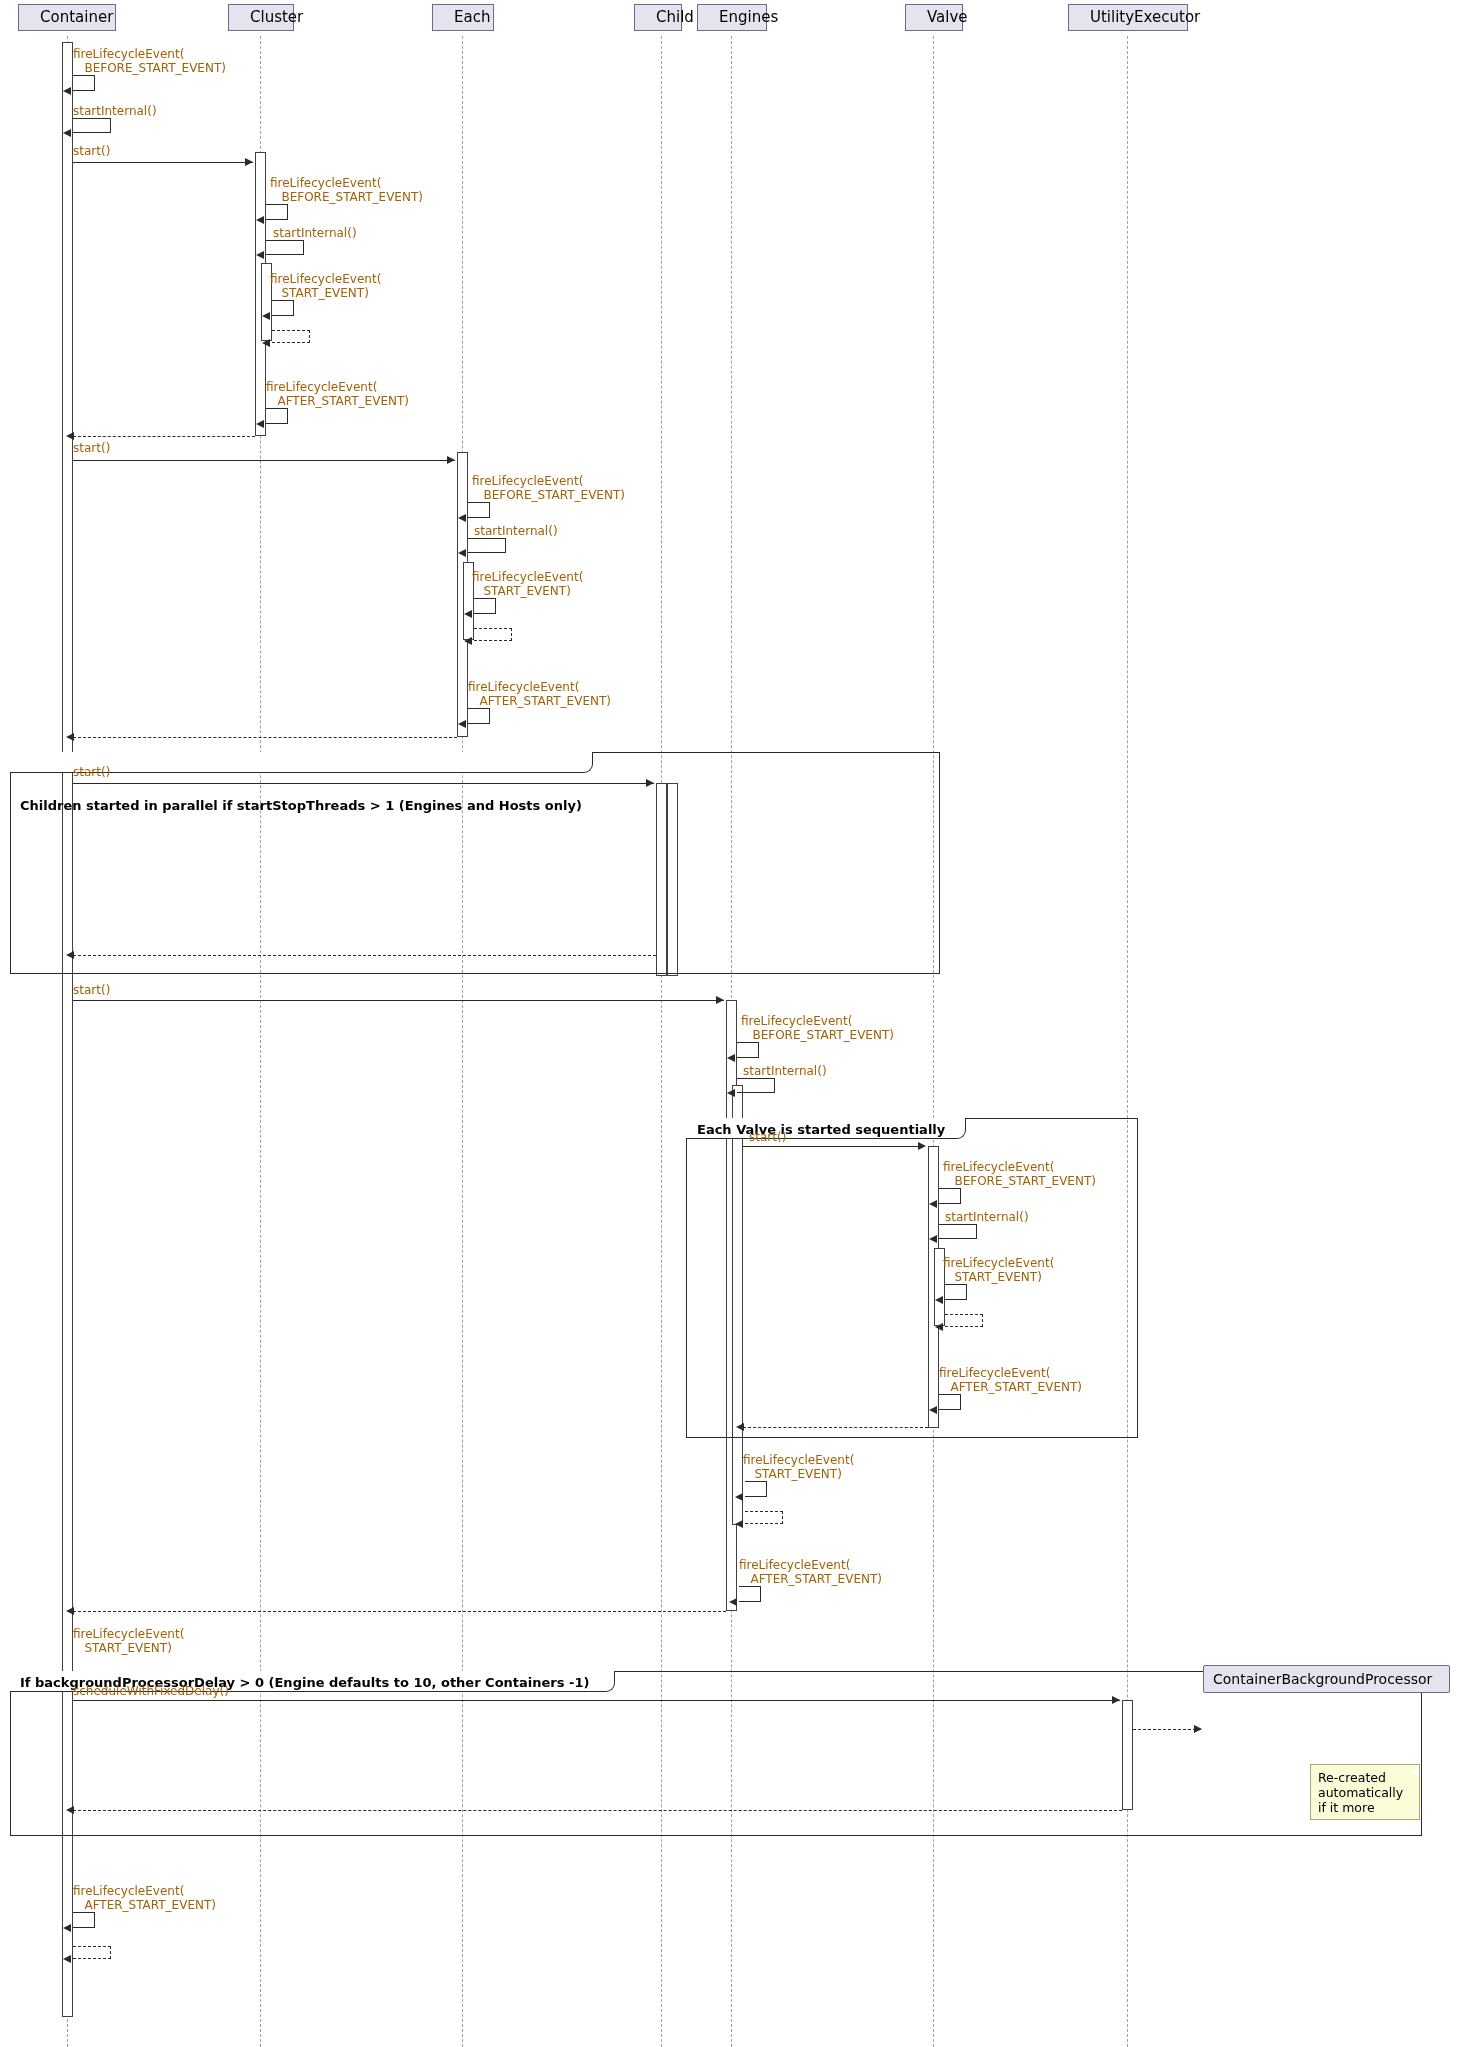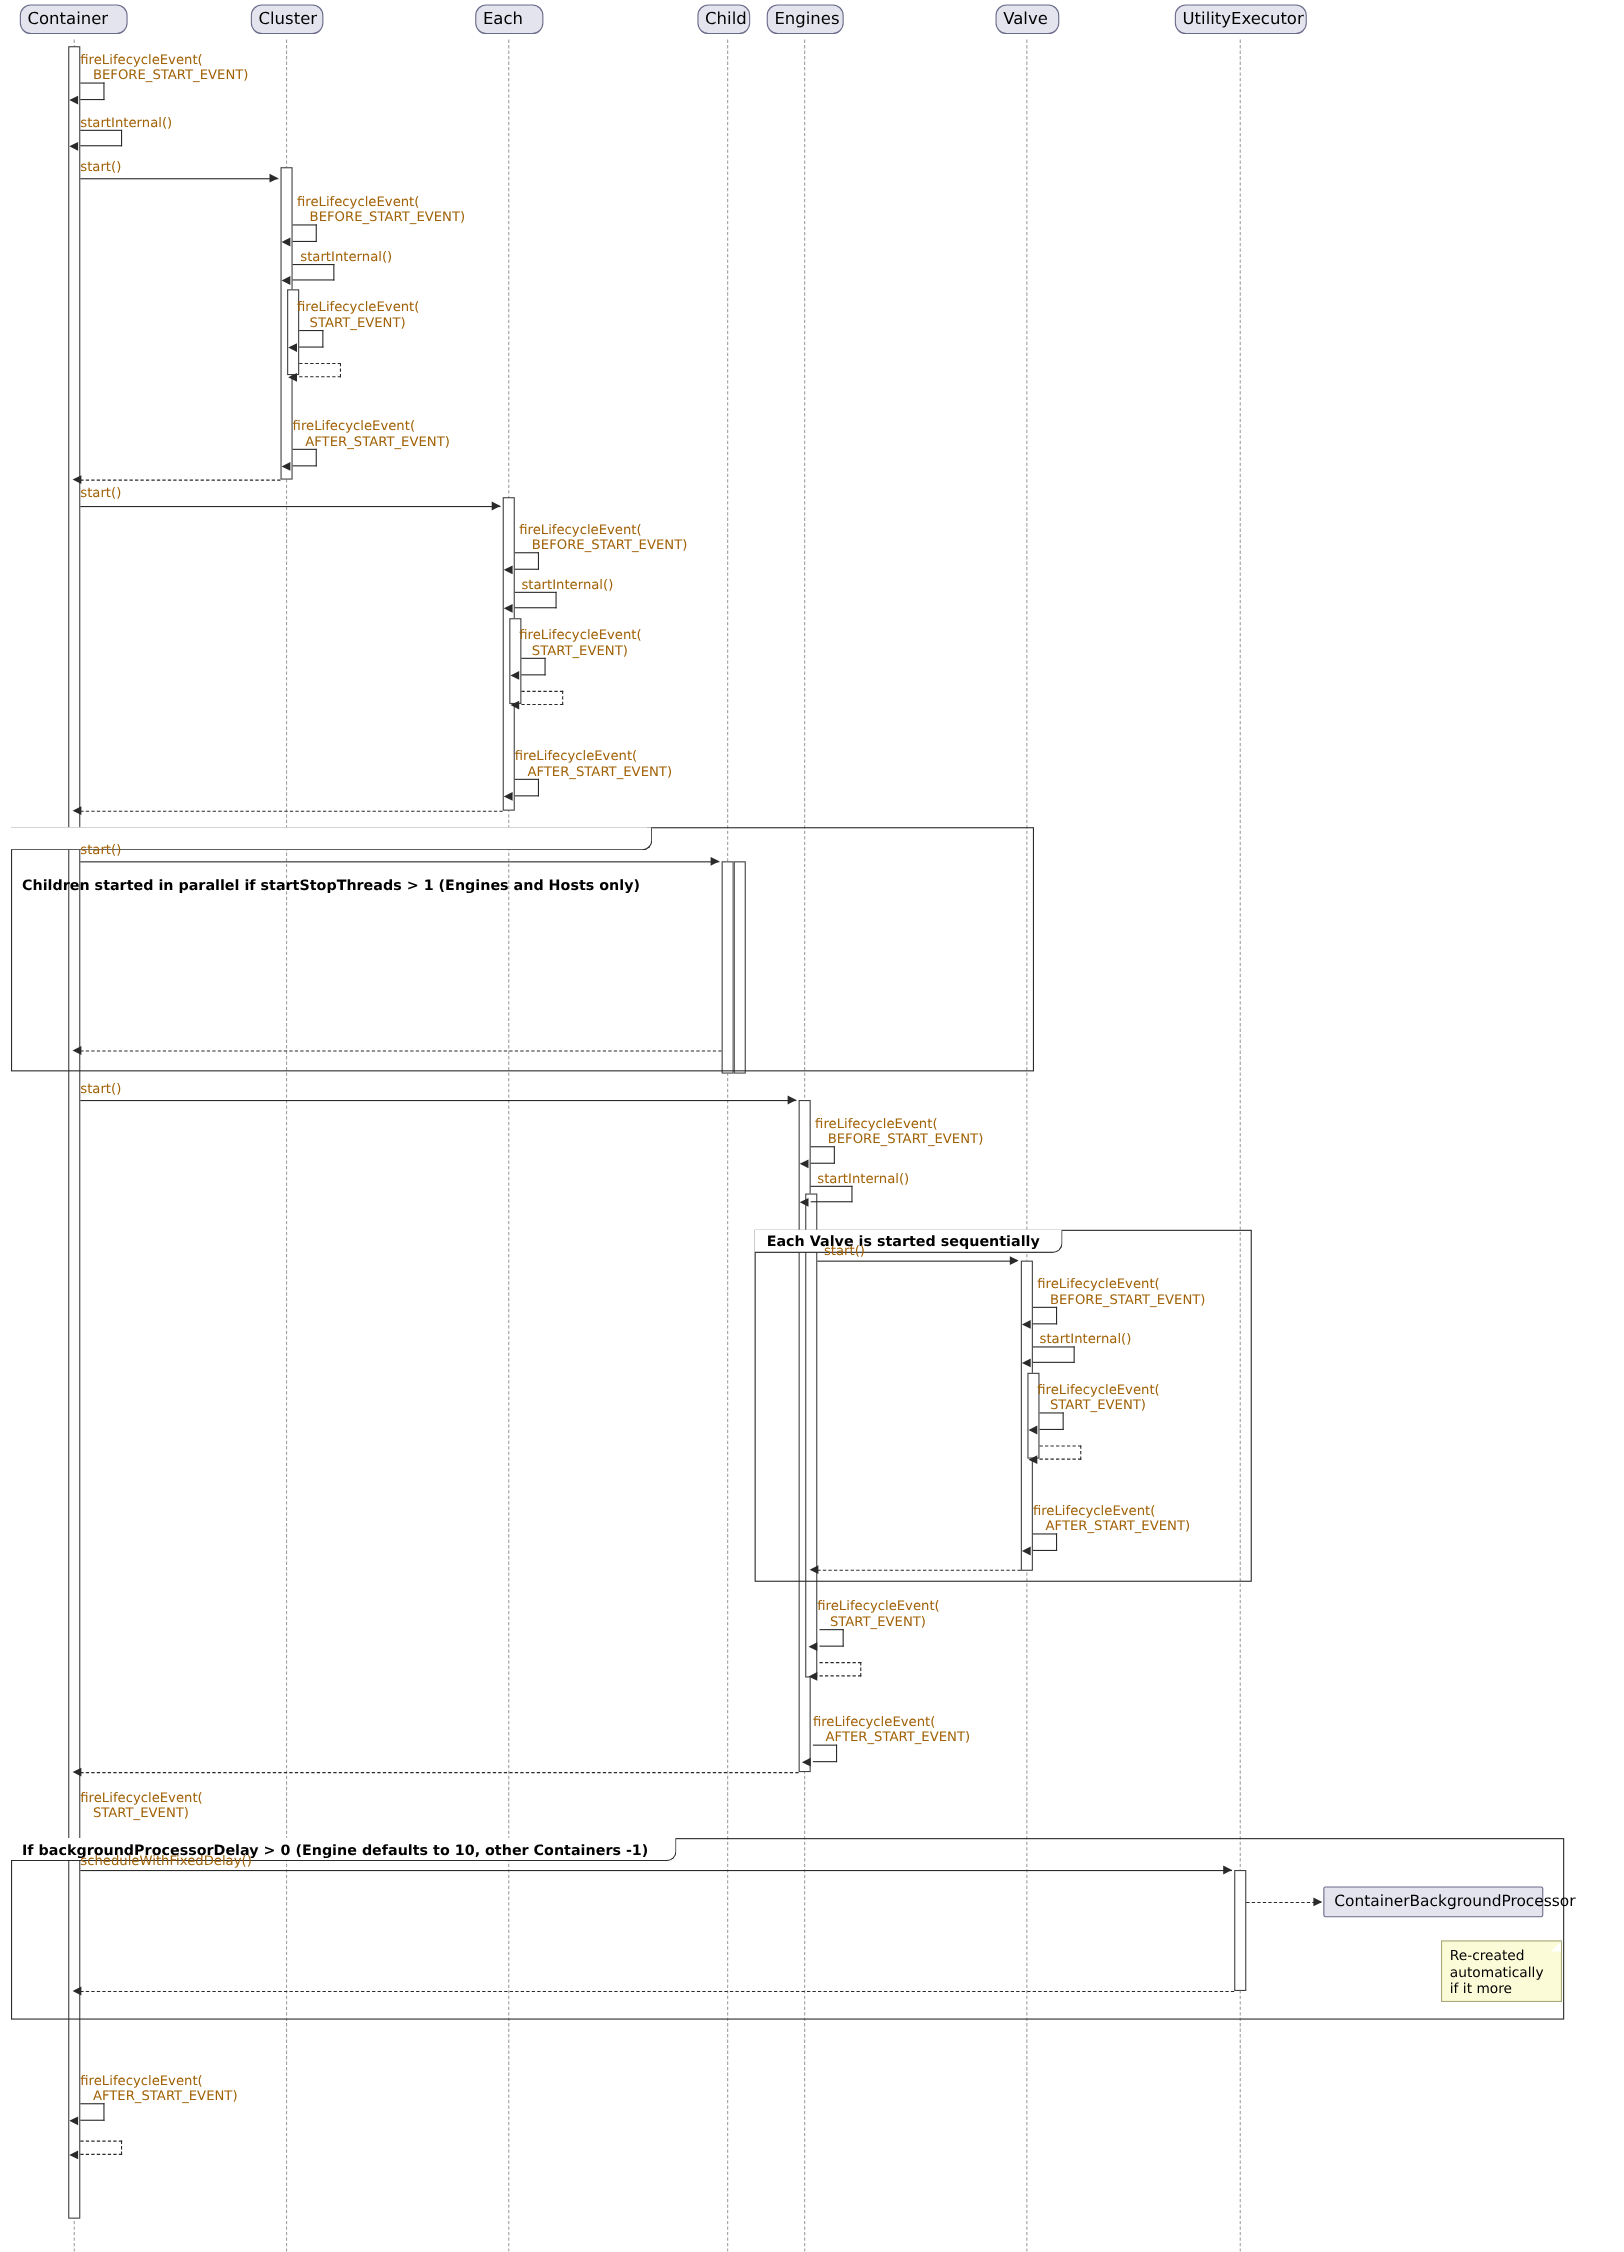--- a/index.html
+++ b/index.html
@@ -20,24 +20,24 @@
   .lifeline {
     position: absolute;
     width: 0;
     border-left: 1px dashed #a0a0a0;
     top: 36px;
   }
   .participant {
     position: absolute;
     background: #e4e4ee;
     border: 1px solid #6a6a8a;
-    border-radius: 10px;
+    border-radius: 0;
     font-size: 15px;
     color: #000;
-    padding: 4px 6px;
+    padding: 4px 21px;
     white-space: nowrap;
     line-height: 17px;
     box-sizing: border-box;
   }
   .actbar {
     position: absolute;
     background: #ffffff;
     border: 1px solid #404040;
     width: 11px;
     box-sizing: border-box;
@@ -320,21 +320,21 @@
   <div class="frame" style="left:10px; top:1671px; width:1412px; height:165px;"></div>
   <div class="frame-tab" style="left:10px; top:1671px; width:605px; height:21px;"></div>
   <div class="frame-label" style="left:20px; top:1675px;">If backgroundProcessorDelay &gt; 0 (Engine defaults to 10, other Containers -1)</div>
 
   <div class="msg-label" style="left:73px; top:1684px;">scheduleWithFixedDelay()</div>
   <div class="msg-line" style="left:73px; top:1700px; width:1047px;"></div>
   <div class="arrow-r" style="left:1112px; top:1696px;"></div>
 
   <div class="msg-line dashed" style="left:1133px; top:1729px; width:68px;"></div>
   <div class="arrow-r" style="left:1194px; top:1725px;"></div>
-  <div class="created-box" style="left:1203px; top:1715px; width:200px;">ContainerBackgroundProcessor</div>
+  <div class="created-box" style="left:1203px; top:1665px; width:247px;">ContainerBackgroundProcessor</div>
 
   <div class="note" style="left:1310px; top:1764px; width:110px; height:56px;">Re-created
 automatically
 if it more</div>
 
   <div class="msg-line dashed" style="left:73px; top:1810px; width:1049px;"></div>
   <div class="arrow-l" style="left:66px; top:1806px;"></div>
 
   <div class="msg-label" style="left:73px; top:1884px;">fireLifecycleEvent(
    AFTER_START_EVENT)</div>

